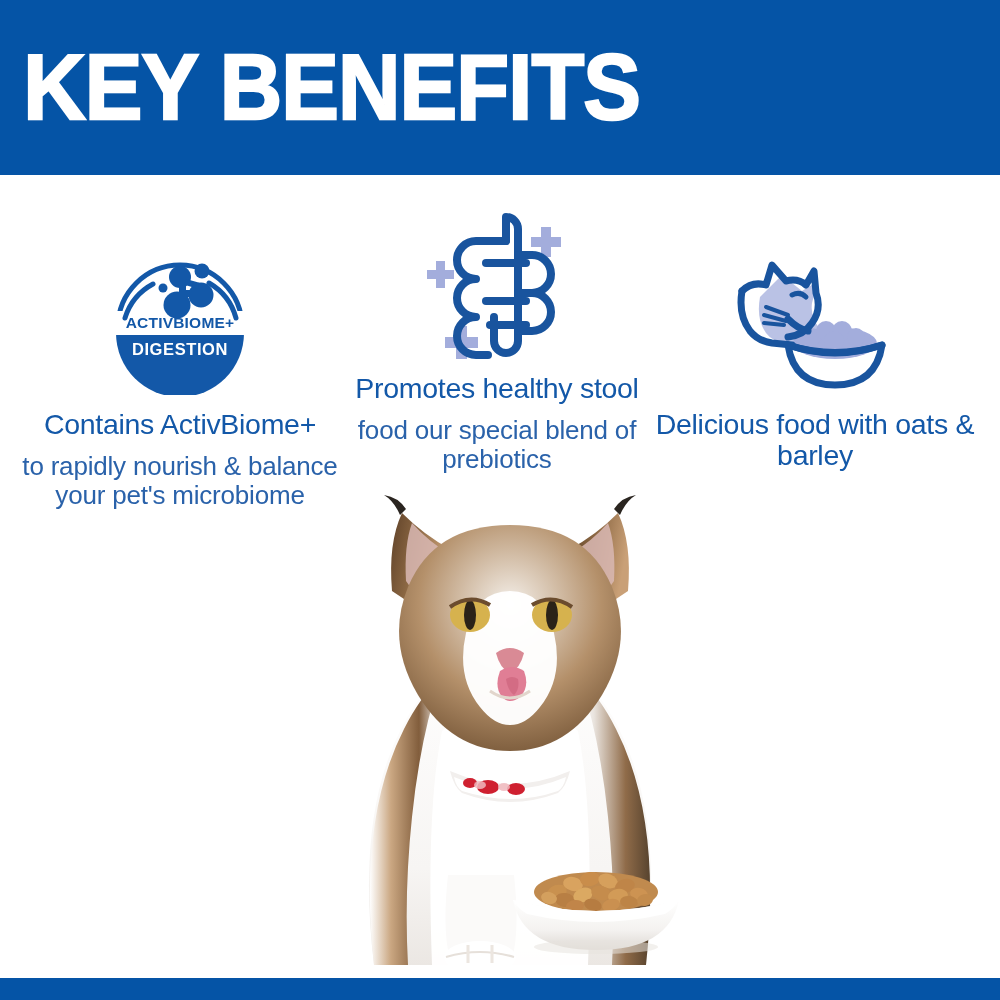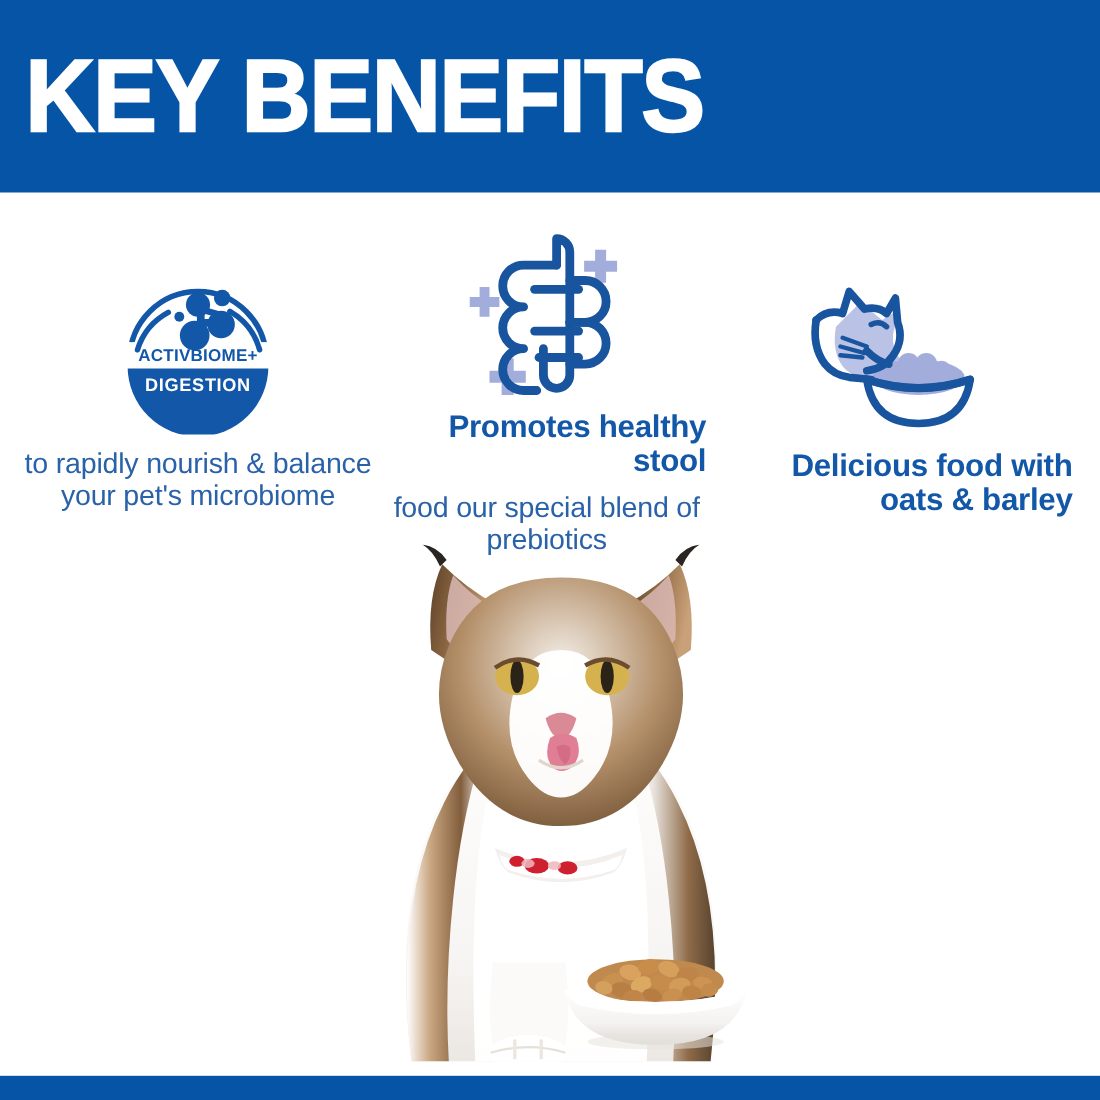--- a/index.html
+++ b/index.html
@@ -41,25 +41,24 @@
     position: absolute; left: 0; bottom: 0;
     width: 1000px; height: 22px;
     background: #0554a6;
   }
 
   
   .benefit { position: absolute; text-align: center; }
   .benefit-icon { display: flex; align-items: flex-end; justify-content: center; }
   .ben-title {
     color: #1358a8;
-    font-weight: 700;
+    font-weight: 400;
     font-size: 28.5px;
     line-height: 1.08;
     letter-spacing: -0.3px;
-    text-align: right;
   }
   .ben-sub {
     color: #2a62aa;
     font-weight: 400;
     font-size: 26px;
     line-height: 1.12;
     letter-spacing: -0.2px;
   }
 
   #benefit-1 { left: 20px;  top: 255px; width: 320px; }
@@ -120,20 +119,21 @@
           <rect x="80" y="35" width="10" height="7"></rect>
           <rect x="74" y="30" width="7" height="14"></rect>
         </g>
 
         <path d="M20 63 A58 58 0 0 1 48 29" fill="none" stroke="#1358A8" stroke-width="5" stroke-linecap="round"></path>
         <path d="M104 28 A58 58 0 0 1 131 63" fill="none" stroke="#1358A8" stroke-width="5" stroke-linecap="round"></path>
         <text x="75" y="73" text-anchor="middle" fill="#1358A8" font-family="Liberation Sans, sans-serif" font-size="15.5" font-weight="700" letter-spacing="0.2">ACTIVBIOME+</text>
         <text x="75" y="100" text-anchor="middle" fill="#ffffff" font-family="Liberation Sans, sans-serif" font-size="16.5" font-weight="700" letter-spacing="0.6">DIGESTION</text>
       </svg>
     </div>
+    <div class="ben-title">Contains ActivBiome+</div>
     <div class="ben-sub">to rapidly nourish &amp; balance your pet's microbiome</div>
   </div>
 
   <div class="benefit" id="benefit-2">
     <div class="benefit-icon">
       <svg width="180" height="160" viewBox="0 0 180 160" xmlns="http://www.w3.org/2000/svg">
 
         <g fill="#A3ADDC">
           <path d="M134 22 h10 v10 h10 v10 h-10 v10 h-10 v-10 h-10 v-10 h10 z"></path>
           <path d="M29 56 h9 v9 h9 v9 h-9 v9 h-9 v-9 h-9 v-9 h9 z"></path>

